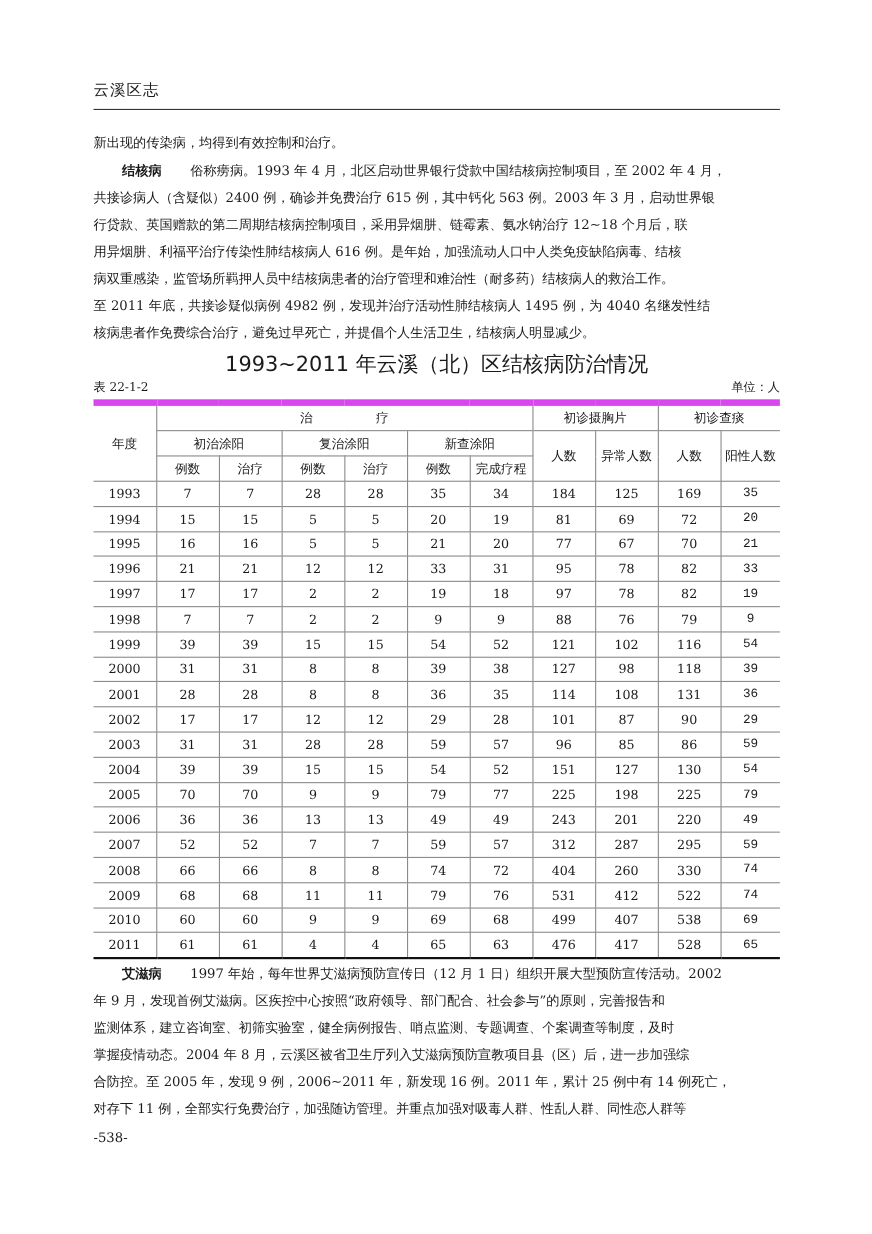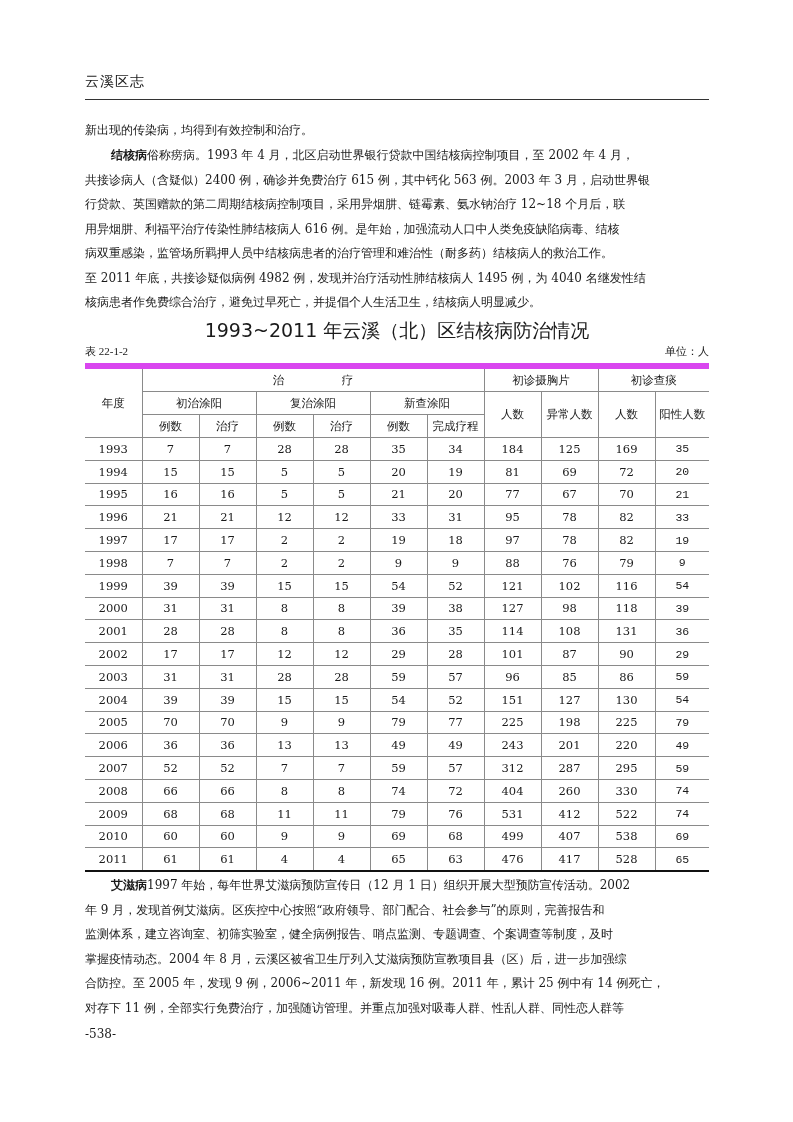--- a/index.html
+++ b/index.html
@@ -4,24 +4,24 @@
 <style>
   html, body { margin: 0; padding: 0; background: #ffffff; }
   body { width: 793px; height: 1122px; position: relative; overflow: hidden;
          font-family: "DejaVu Serif", "Liberation Serif", serif; color: #1a1a1a; }
   .header-title { position: absolute; left: 85px; top: 73px; font-family: "DejaVu Sans", "Liberation Sans", sans-serif;
                   font-size: 14px; font-weight: normal; letter-spacing: 1px; }
   .header-rule { position: absolute; left: 85px; top: 99px; width: 624px; height: 0; border-top: 1px solid #333; }
   .para { position: absolute; left: 85px; width: 624px; font-size: 12px; line-height: 24.5px; text-align: justify; }
   .para .line { display: block; white-space: nowrap; height: 24.5px; }
   .indent { padding-left: 26px; }
-  .kw { font-weight: bold; margin-right: 0; }
+  .kw { font-weight: bold; margin-right: 26px; }
   .table-title { position: absolute; left: 85px; top: 318px; width: 624px; text-align: center;
                  font-family: "DejaVu Sans", "Liberation Sans", sans-serif; font-size: 19px; font-weight: normal; }
-  .table-id { position: absolute; left: 85px; top: 344px; font-size: 11px; font-family: Liberation Serif, serif; }
+  .table-id { position: absolute; left: 85px; top: 344px; font-size: 11px; }
   .table-unit { position: absolute; right: 84px; top: 344px; font-size: 11px; }
   table.data { position: absolute; left: 85px; top: 363px; width: 624px; border-collapse: collapse;
                font-size: 11.5px; table-layout: fixed; }
   table.data th, table.data td { border: 1px solid #8a8a8a; text-align: center; padding: 0; font-weight: normal; }
   table.data tr:first-child th { border-top: 6px solid #d946ef; margin-left: 12px; }
   table.data th:first-child, table.data td:first-child { border-left: none; }
   table.data th:last-child, table.data td:last-child { border-right: none; font-family: Liberation Mono, monospace; }
   table.data tr.hdr th { height: 22px; }
   table.data tr.body td { height: 21.8px; }
   table.data tr.body:last-child td { border-bottom: 2px solid #111; }

